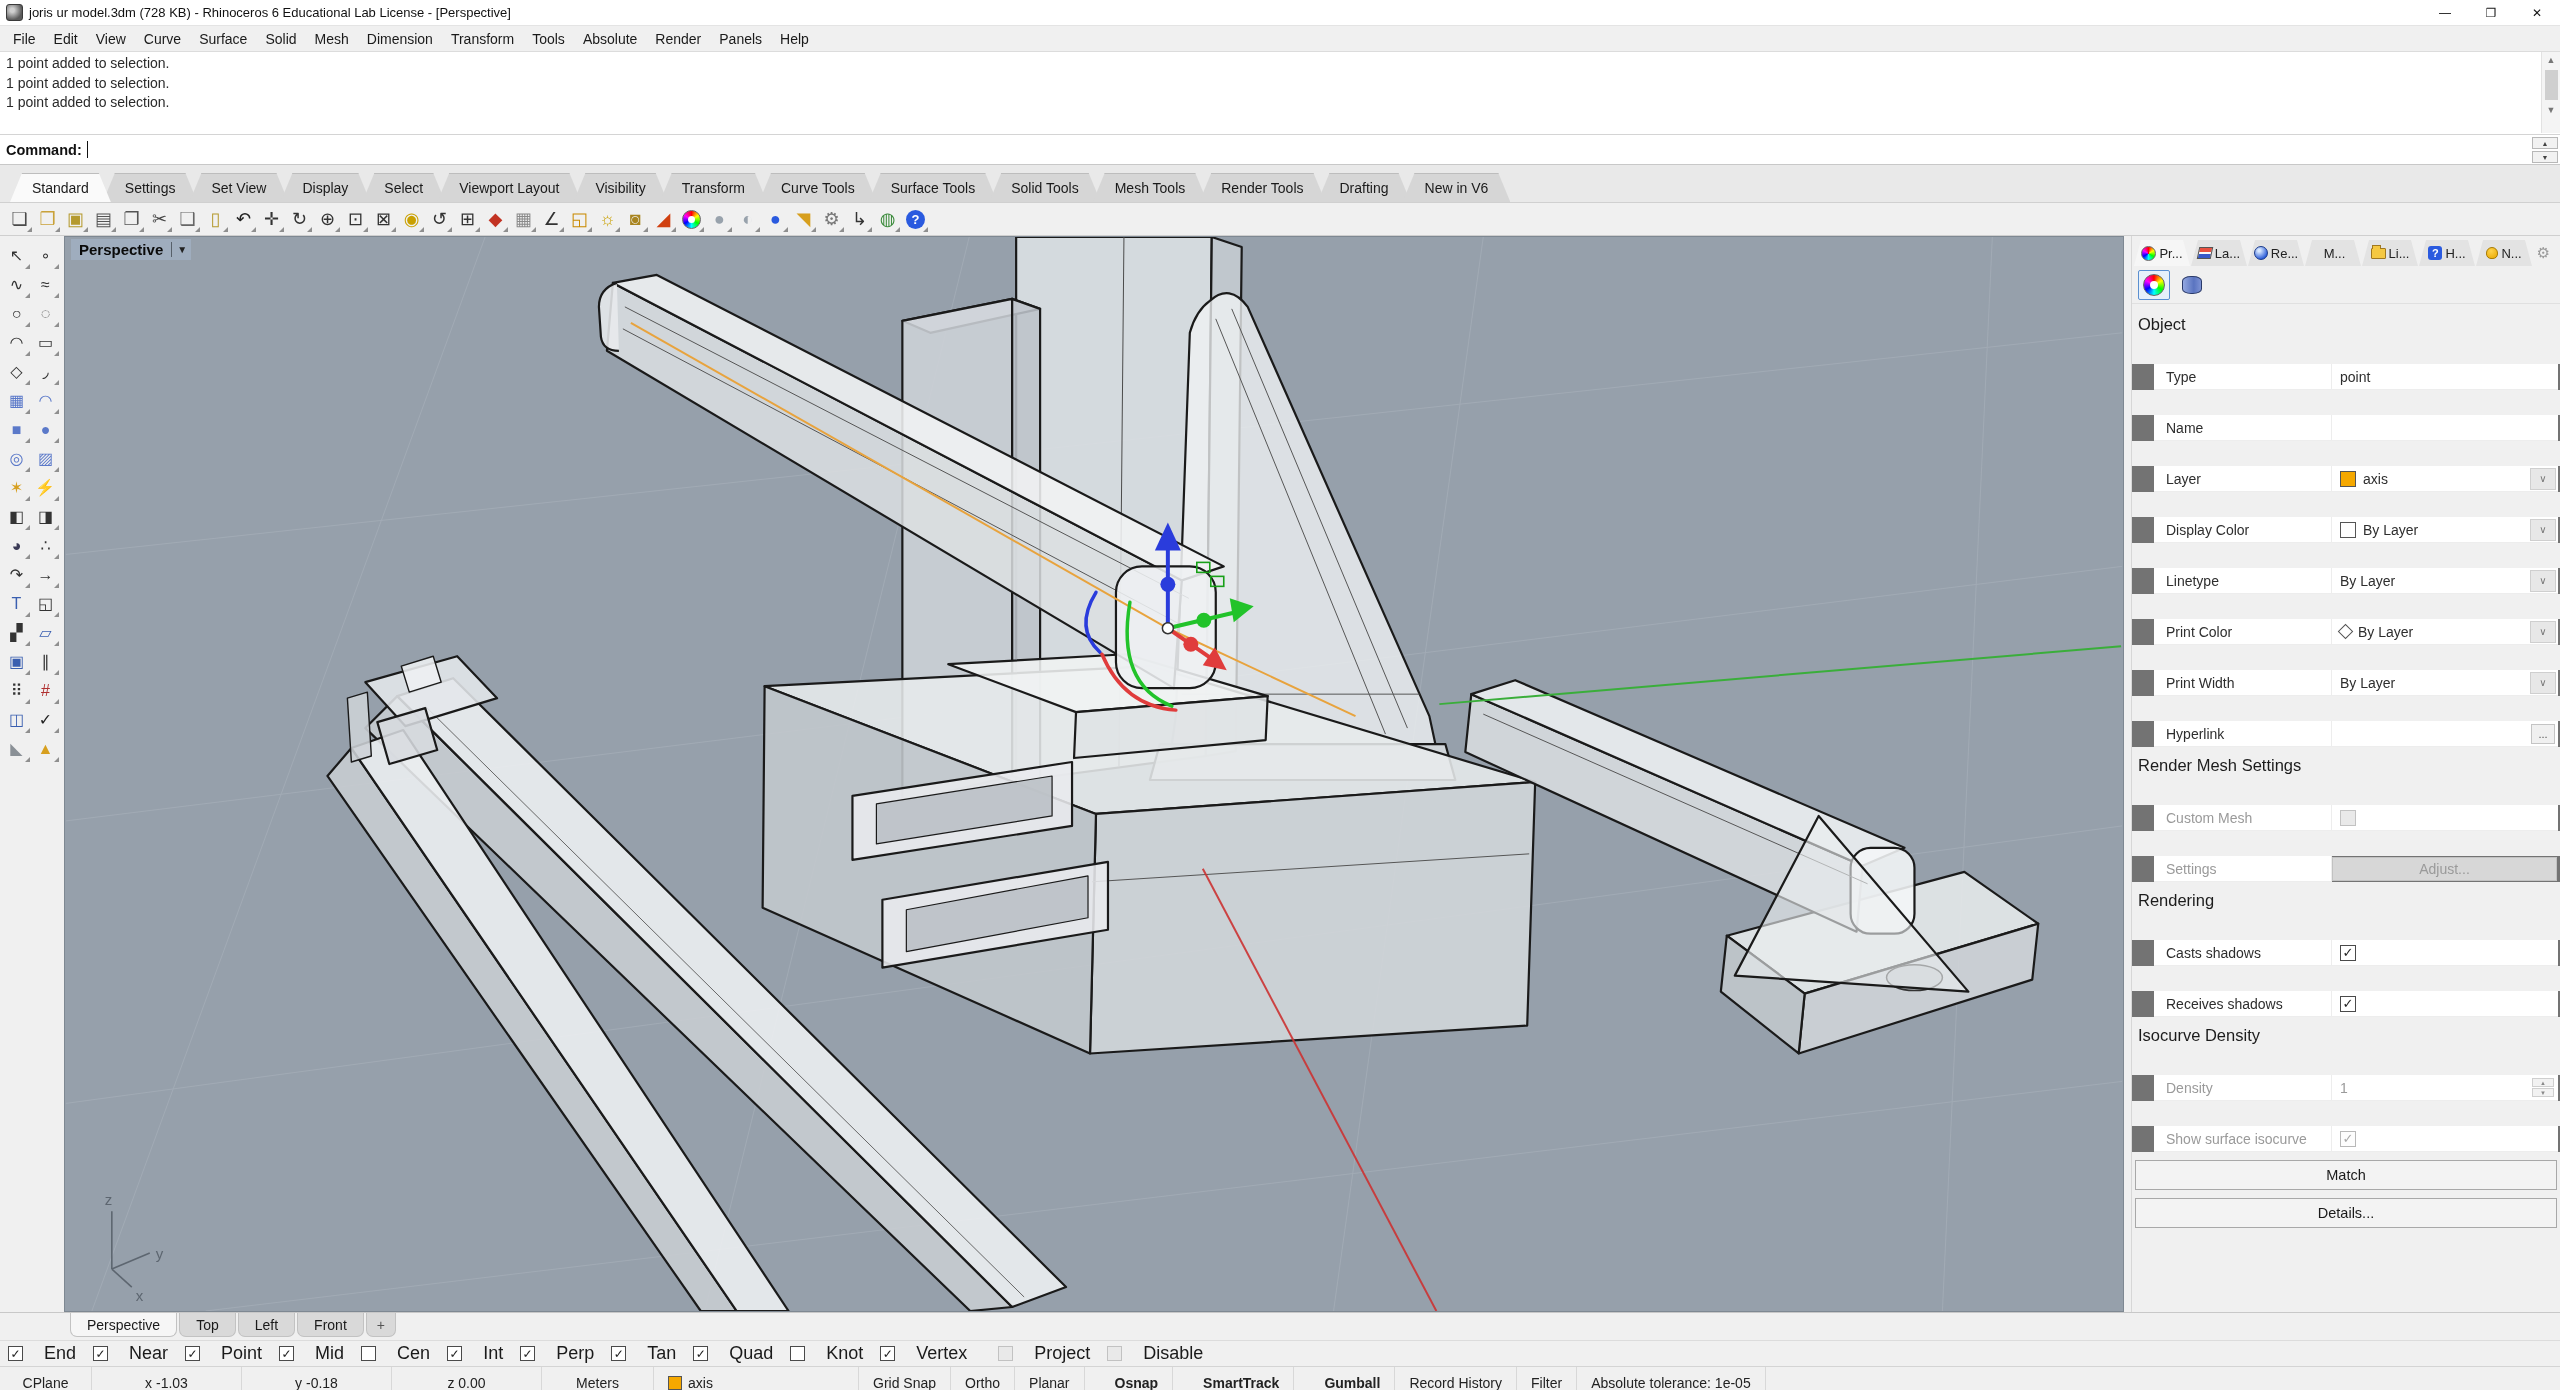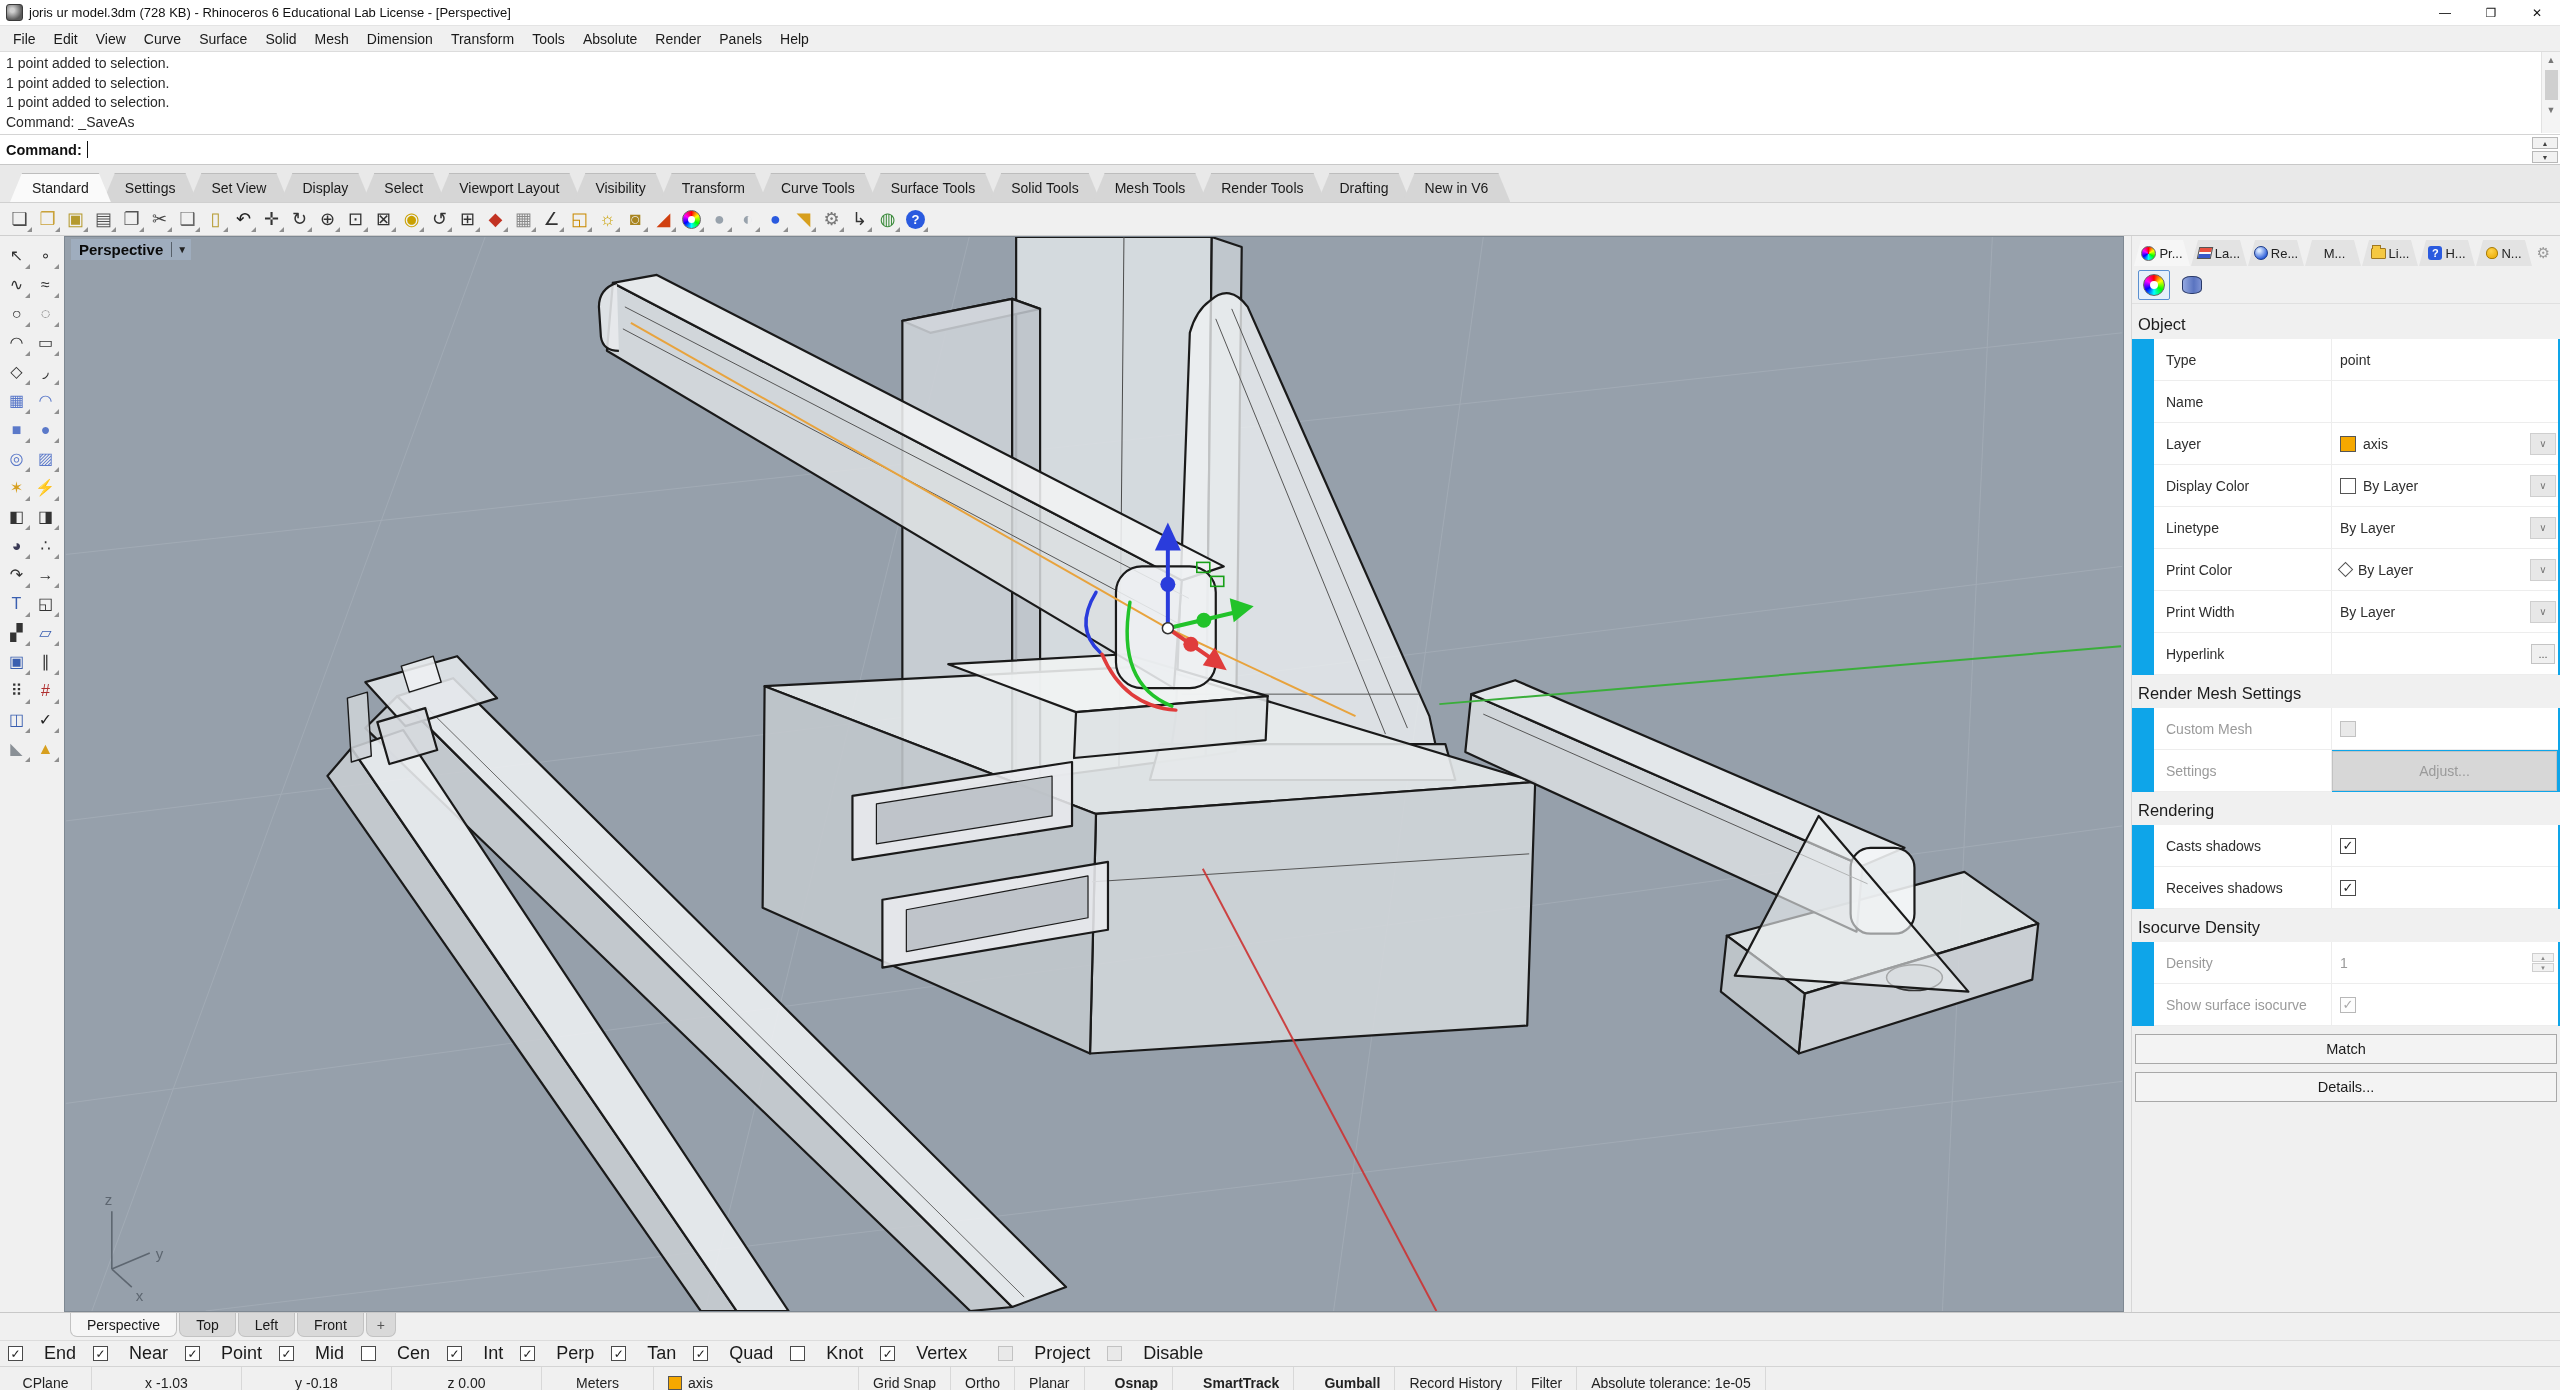--- a/index.html
+++ b/index.html
@@ -94,22 +94,22 @@
   .stab.active { border-color:#5a8fd0; background:#e6f0fa; }
   .bigwheel { width:22px; height:22px; border-radius:50%; position:relative;
     background:conic-gradient(#f00,#ff0,#0f0,#0ff,#00f,#f0f,#f00); border:1px solid #666; }
   .bigwheel::after { content:""; position:absolute; left:6px; top:6px; width:8px; height:8px;
     border-radius:50%; background:#fff; }
   .cylicon { width:20px; height:18px; background:linear-gradient(90deg,#94a8e0,#5a74c0 60%,#7d92d4);
     border:1px solid #2a3a6a; border-radius:9px / 5px; }
 
   .panelbody { padding-top:2px; }
   .sectionhdr { font-size:16.5px; color:#1c1c1c; padding:9px 0 5px 6px; }
-  .prow { display:grid; grid-template-columns:22px 178px 196px 30px; height:42px; align-items:stretch;
-    background:#0ea5e9; }
+  .prow { display:grid; grid-template-columns:22px 178px 196px 30px; height:26px; align-items:stretch;
+    background:#737373;margin-top:25px; }
   .prow .lbl { grid-column:2; background:#fff; border-bottom:1px solid #ededed; border-right:1px solid #ededed;
     display:flex; align-items:center; padding-left:12px; font-size:14px; color:#2e2e2e; }
   .prow .lbl.dis { color:#9a9a9a; }
   .prow .val { grid-column:3; background:#fff; border-bottom:1px solid #ededed; display:flex;
     align-items:center; padding-left:8px; font-size:14px; color:#2e2e2e; gap:7px; }
   .prow .val.dis { color:#9a9a9a; }
   .prow .aux { grid-column:4; background:#fff; border-bottom:1px solid #ededed; display:flex;
     align-items:center; justify-content:center; }
   .ddbtn { width:26px; height:22px; background:#e7e7e7; border:1px solid #cfcfcf; color:#777;
     font-size:10px; display:flex; align-items:center; justify-content:center; }
@@ -201,21 +201,20 @@
       <div class="menuitem">Render</div>
       <div class="menuitem">Panels</div>
       <div class="menuitem">Help</div>
     </div>
 
   <div class="cmdarea">
     <div class="cmdhistory" id="cmdhistory">
         <div class="cmdline">1 point added to selection.</div>
         <div class="cmdline">1 point added to selection.</div>
         <div class="cmdline">1 point added to selection.</div>
-        <div class="cmdline">Command: _SaveAs</div>
       </div>
     <div class="cmdscroll">
       <div class="scrbtn">▲</div>
       <div class="scrthumb"></div>
       <div class="scrbtn">▼</div>
     </div>
     <div class="cmdprompt">
       <span class="promptlabel">Command:</span>
       <span class="caret"></span>
       <div class="promptspin">

